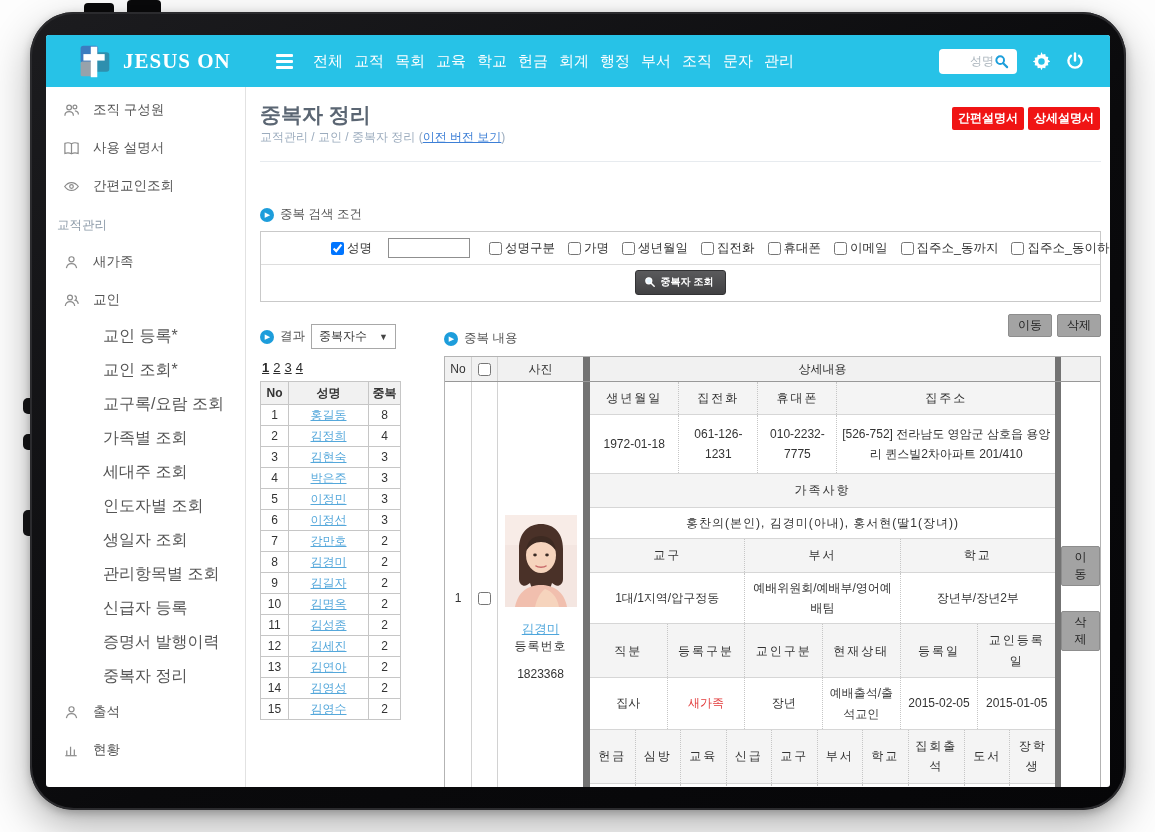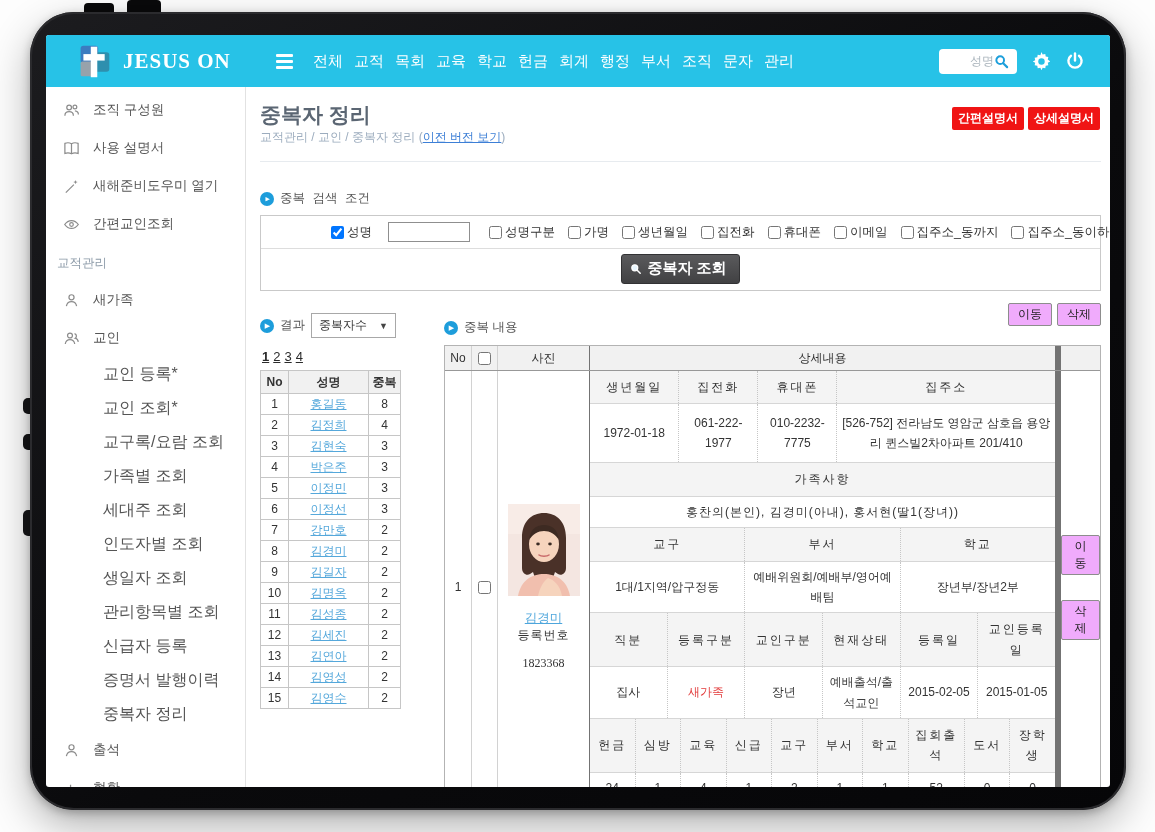--- a/index.html
+++ b/index.html
@@ -49,46 +49,46 @@
 
   .section-label { display:flex; align-items:center; gap:6px; font-size:12.5px; color:#555; }
   .bullet { width:14px; height:14px; border-radius:50%; background:#1d9ddb; color:#fff; font-size:7px; display:flex; align-items:center; justify-content:center; flex:0 0 auto; padding-left:1px; }
 
   .search-panel { border:1px solid #c9c9c9; margin-top:8px; }
   .filters-row { display:flex; align-items:center; padding:6px 6px 6px 70px; border-bottom:1px solid #ddd; font-size:12.5px; color:#333; flex-wrap:nowrap; }
   .filters-row label { display:flex; align-items:center; gap:3px; margin-right:13px; white-space:nowrap; cursor:pointer; }
   .filters-row input[type=checkbox] { width:13px; height:13px; cursor:pointer; }
   .name-input { width:82px; height:20px; border:1px solid #8f8f8f; margin:0 19px 0 3px; font-size:12px; padding:0 3px; }
   .submit-row { text-align:center; padding:5px 0 6px; }
-  .dark-btn { background:linear-gradient(#5a5a5c,#414143); color:#fff; font-size:15px; font-weight:bold; border:1px solid #323234; border-radius:3px; padding:4px 12px 5px 8px; display:inline-flex; align-items:center; gap:5px; cursor:pointer; }
+  .dark-btn { background:linear-gradient(#5a5a5c,#414143); color:#fff; font-size:10px; font-weight:bold; border:1px solid #323234; border-radius:3px; padding:4px 12px 5px 8px; display:inline-flex; align-items:center; gap:5px; cursor:pointer; }
 
   .results-area { display:flex; margin-top:18px; }
   .left-col { width:163px; flex:0 0 163px; }
   .result-head { display:flex; align-items:center; gap:6px; margin-top:4px; }
   .dropdown { border:1px solid #a8a8a8; background:#fff; font-size:12px; color:#333; padding:3px 7px; display:flex; align-items:center; gap:12px; cursor:pointer; }
   .dd-arrow { font-size:9px; color:#444; }
   .pagination { margin:11px 0 6px 2px; font-size:13px; color:#2b2b2b; }
   .pagination a { color:#2b2b2b; text-decoration:underline; margin-right:4px; cursor:pointer; }
   .pagination a.current { font-weight:bold; }
   table.results { border-collapse:collapse; width:141px; font-size:12px; }
   table.results th { background:#f1f1f1; border:1px solid #c6c6c6; height:23px; font-weight:bold; color:#333; }
   table.results td { border:1px solid #c6c6c6; height:21px; text-align:center; color:#333; }
   table.results td a { color:#55a8db; text-decoration:underline; cursor:pointer; }
 
   .right-col { flex:1; margin-left:21px; position:relative; }
   .detail-actions { position:absolute; top:-6px; right:0; display:flex; gap:5px; }
-  .sm-btn { background:#f0abfc; border:1px solid #8d8d8d; border-radius:2px; font-size:12px; color:#222; padding:2px 9px; cursor:pointer; }
+  .sm-btn { background:#a3a3a3; border:1px solid #8d8d8d; border-radius:2px; font-size:12px; color:#222; padding:2px 9px; cursor:pointer; }
   .detail-head { display:flex; align-items:center; gap:6px; margin-top:10px; }
 
   .detail-table { margin-top:9px; border:1px solid #b3b3b3; font-size:12px; color:#333; }
   .dt-head { display:flex; background:#f1f1f1; border-bottom:1px solid #989898; height:25px; align-items:center; text-align:center; }
   .dt-head > div { display:flex; align-items:center; justify-content:center; height:100%; }
   .c-no { flex:0 0 27px; border-right:1px solid #d2d2d2; }
   .c-cb { flex:0 0 26px; border-right:1px solid #d2d2d2; }
-  .c-photo { flex:0 0 92px; border-right:1px solid #737373;font-family:Liberation Serif, serif; }
+  .c-photo { flex:0 0 92px; border-right:7px solid #737373; }
   .c-content { flex:1; border-right:6px solid #737373; }
   .c-action { flex:0 0 39px; }
 
   .record { display:flex; }
   .record .c-no, .record .c-cb { display:flex; align-items:center; justify-content:center; }
   .record .c-photo { display:flex; flex-direction:column; align-items:center; justify-content:center; padding:6px 2px; }
   .record .c-action { display:flex; flex-direction:column; align-items:center; justify-content:center; gap:25px; }
   .member-name { color:#4ea6dc; text-decoration:underline; font-size:12.5px; margin-top:14px; cursor:pointer; }
   .regno-label { color:#333; letter-spacing:1px; }
   .regno-value { margin-top:12px; color:#333; }
@@ -189,27 +189,20 @@
           </div>
           <div class="side-item">
             <svg width="17" height="17" viewBox="0 0 18 18" fill="none" stroke="#8c8c8c" stroke-width="1.3">
               <path d="M2 3.6c2.4-1 4.6-1 7 .3 2.4-1.3 4.6-1.3 7-.3v10.6c-2.4-1-4.6-1-7 .3-2.4-1.3-4.6-1.3-7-.3z"></path>
                 <path d="M9 3.9v10.6"></path>
             </svg>
             <span>사용 설명서</span>
           </div>
           <div class="side-item">
             <svg width="17" height="17" viewBox="0 0 18 18" fill="none" stroke="#8c8c8c" stroke-width="1.3">
-              <path d="M3 15.5L11.5 7"></path>
-                <path d="M13.2 2l.6 1.7 1.7.6-1.7.6-.6 1.7-.6-1.7-1.7-.6 1.7-.6z" fill="#8c8c8c" stroke="none"></path>
-            </svg>
-            <span>새해준비도우미 열기</span>
-          </div>
-          <div class="side-item">
-            <svg width="17" height="17" viewBox="0 0 18 18" fill="none" stroke="#8c8c8c" stroke-width="1.3">
               <path d="M1.8 9s2.9-4.2 7.2-4.2S16.2 9 16.2 9s-2.9 4.2-7.2 4.2S1.8 9 1.8 9z"></path>
                 <circle cx="9" cy="9" r="1.9"></circle>
             </svg>
             <span>간편교인조회</span>
           </div>
 
           <div class="side-section">교적관리</div>
 
           <div class="side-item">
             <svg width="17" height="17" viewBox="0 0 18 18" fill="none" stroke="#8c8c8c" stroke-width="1.3">
@@ -261,21 +254,21 @@
           <div class="page-title">중복자 정리</div>
           <div class="breadcrumb">
             <span>교적관리 / 교인 / 중복자 정리 (</span><a>이전 버전 보기</a><span>)</span>
           </div>
           <div class="manual-btns">
             <button class="red-btn">간편설명서</button>
             <button class="red-btn">상세설명서</button>
           </div>
           <hr class="title-divider">
 
-          <div class="section-label" style="margin-top:28px;font-family:Liberation Mono, monospace;">
+          <div class="section-label" style="margin-top:44px;">
             <span class="bullet">▶</span>
             <span>중복 검색 조건</span>
           </div>
           <div class="search-panel">
             <div class="filters-row">
               <label>
                 <input type="checkbox" checked="" style="">
                 <span>성명</span>
               </label>
               <input class="name-input" type="text" style="">
@@ -473,21 +466,21 @@
                   </div>
                   <div class="c-content">
                     <div class="dr hd">
                       <div class="w-a">생년월일</div>
                       <div class="w-b">집전화</div>
                       <div class="w-b">휴대폰</div>
                       <div class="w-c">집주소</div>
                     </div>
                     <div class="dr r-info">
                       <div class="w-a">1972-01-18</div>
-                      <div class="w-b">061-222-1977</div>
+                      <div class="w-b">061-126-1231</div>
                       <div class="w-b">010-2232-7775</div>
                       <div class="w-c">[526-752] 전라남도 영암군 삼호읍 용앙리 퀸스빌2차아파트 201/410</div>
                     </div>
                     <div class="dr hd">
                       <div class="eq">가족사항</div>
                     </div>
                     <div class="dr r-fam">
                       <div class="eq">홍찬의(본인), 김경미(아내), 홍서현(딸1(장녀))</div>
                     </div>
                     <div class="dr hd">

